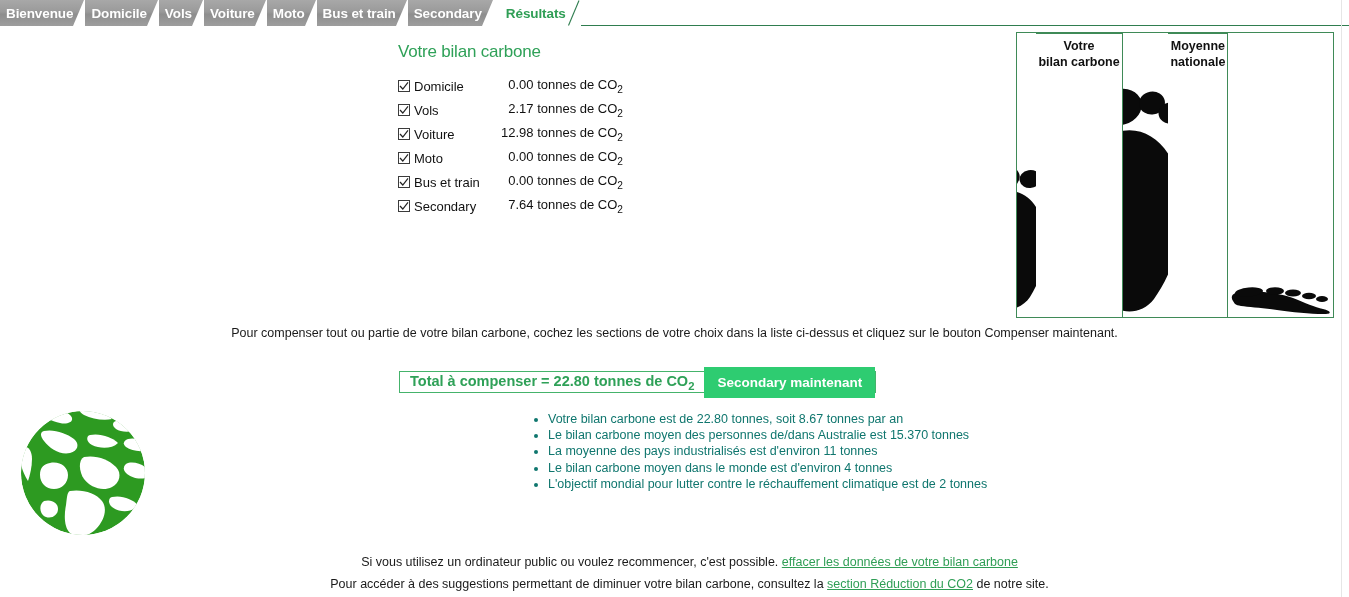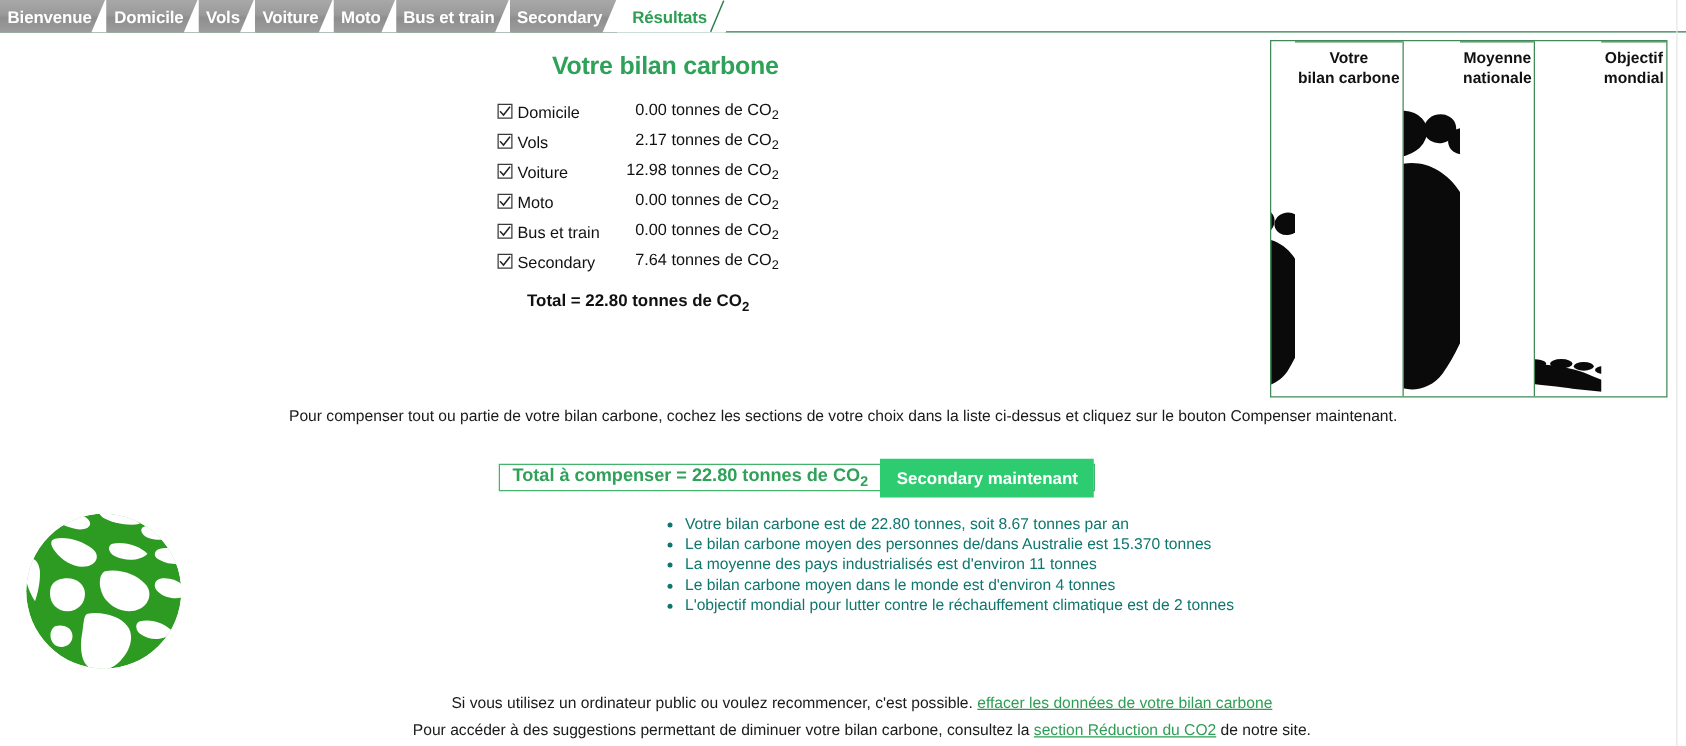--- a/index.html
+++ b/index.html
@@ -68,24 +68,24 @@
   }
 
   
   .summary {
     position: absolute;
     left: 398px; top: 42px;
     width: 225px;
   }
   .summary h1 {
     margin: 0;
-    font-size: 20px;
-    font-weight: bold;
+    font-size: 17px;
+    font-weight: normal;
     color: #2fa158;
-    text-align: right;
+    text-align: left;
     letter-spacing: -0.2px;
   }
   .rows {
     margin-top: 12px;
   }
   .row {
     display: flex;
     align-items: center;
     height: 24px;
     font-size: 13px;
@@ -366,21 +366,20 @@
         <svg width="10" height="10" viewBox="0 0 10 10">
             <path d="M1,5 L3.8,8 L9,1.4" stroke="#222" stroke-width="1.2" fill="none"></path>
           </svg>
       </span>
       <span class="lbl">Secondary</span>
       <span class="val"><span>7.64</span> <span>tonnes de CO</span><sub>2</sub></span>
     </div>
 
   </div>
 
-  <div class="total"><span>Total = 22.80 tonnes de CO</span><sub>2</sub></div>
 </div>
 
 <div class="feet">
 
   <div class="feet-col">
     <div class="feet-img">
       <svg width="110" height="180" viewBox="0 0 110 180">
         <g fill="#0a0a0a">
           <path d="M18,88 C10,70 16,56 32,54 C48,52 62,62 68,78 C74,92 78,106 74,122 C70,138 64,150 58,160 C50,172 34,176 24,168 C14,160 12,146 18,134 C24,122 30,114 28,104 C26,96 22,94 18,88 Z"></path>
           <ellipse cx="30" cy="42" rx="18" ry="13" transform="rotate(-16 30 42)"></ellipse>
@@ -419,23 +418,20 @@
       <svg width="108" height="34" viewBox="0 0 108 34">
         <g fill="#0a0a0a">
           <path d="M6,18 C2,12 8,8 20,8 C36,8 56,11 66,15 C78,20 88,24 96,26 C104,28 106,31 96,31 C84,31 64,29 50,27 C36,25 22,24 14,23 C8,22 8,21 6,18 Z"></path>
           <ellipse cx="22" cy="9" rx="14" ry="4.5" transform="rotate(-5 22 9)"></ellipse>
           <ellipse cx="48" cy="8" rx="9" ry="3.8"></ellipse>
           <ellipse cx="66" cy="10" rx="8" ry="3.5"></ellipse>
           <ellipse cx="82" cy="13" rx="7" ry="3.2"></ellipse>
           <ellipse cx="95" cy="16" rx="6" ry="3"></ellipse>
         </g>
       </svg>
-    </div>
-    <div class="feet-cap">
-      <span><span>Objectif</span><br><span>mondial</span></span>
     </div>
   </div>
 
 </div>
 
 <div class="instruction">Pour compenser tout ou partie de votre bilan carbone, cochez les sections de votre choix dans la liste ci-dessus et cliquez sur le bouton Compenser maintenant.</div>
 
 <div class="compbar">
   <span class="ctotal"><span>Total à compenser = 22.80 tonnes de CO</span><sub>2</sub></span>
   <button class="compbtn">Secondary maintenant</button>

